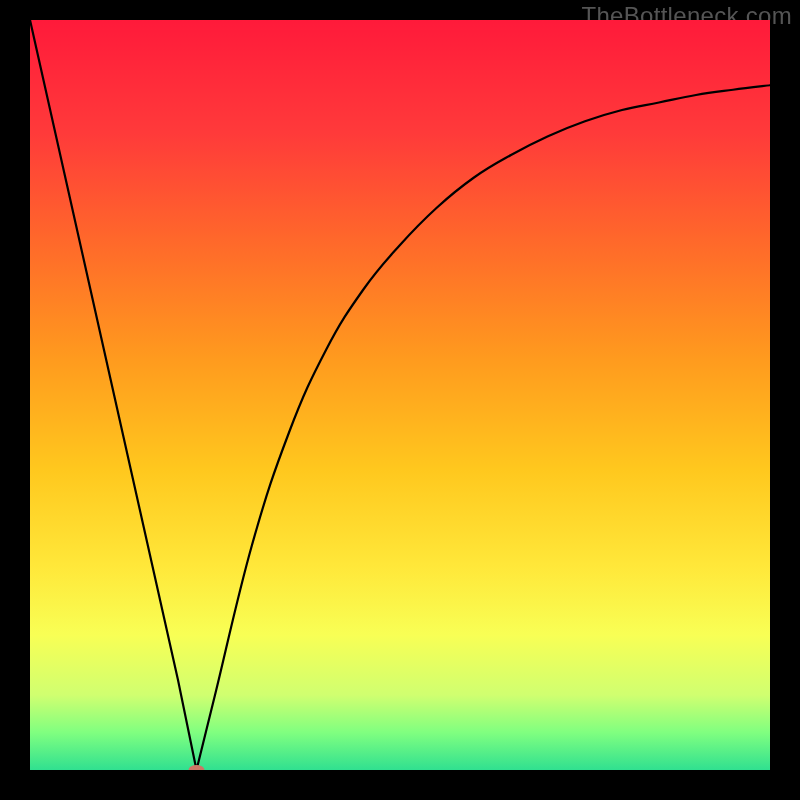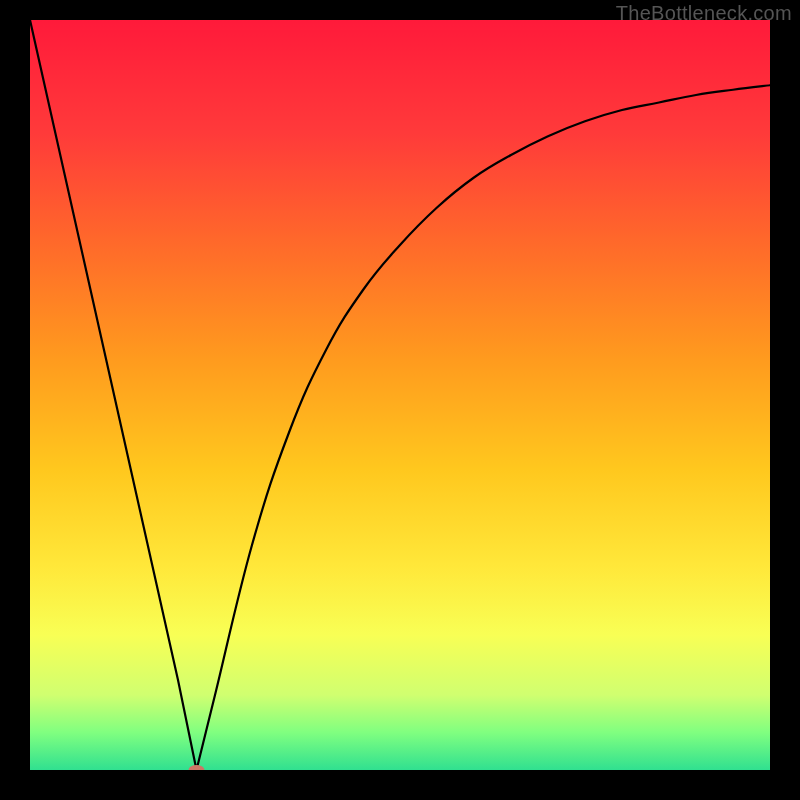--- a/index.html
+++ b/index.html
@@ -28,21 +28,21 @@
   .plot-area svg {
     width: 100%;
     height: 100%;
     display: block;
   }
   .watermark {
     position: absolute;
     top: 2px;
     right: 8px;
     color: #555555;
-    font-size: 20px;
+    font-size: 24px;
     font-weight: 500;
     letter-spacing: 0.3px;
     font-family: Arial, Helvetica, sans-serif;
   }
 </style>
 </head>
 <body>
 
 <div class="outer">
 

